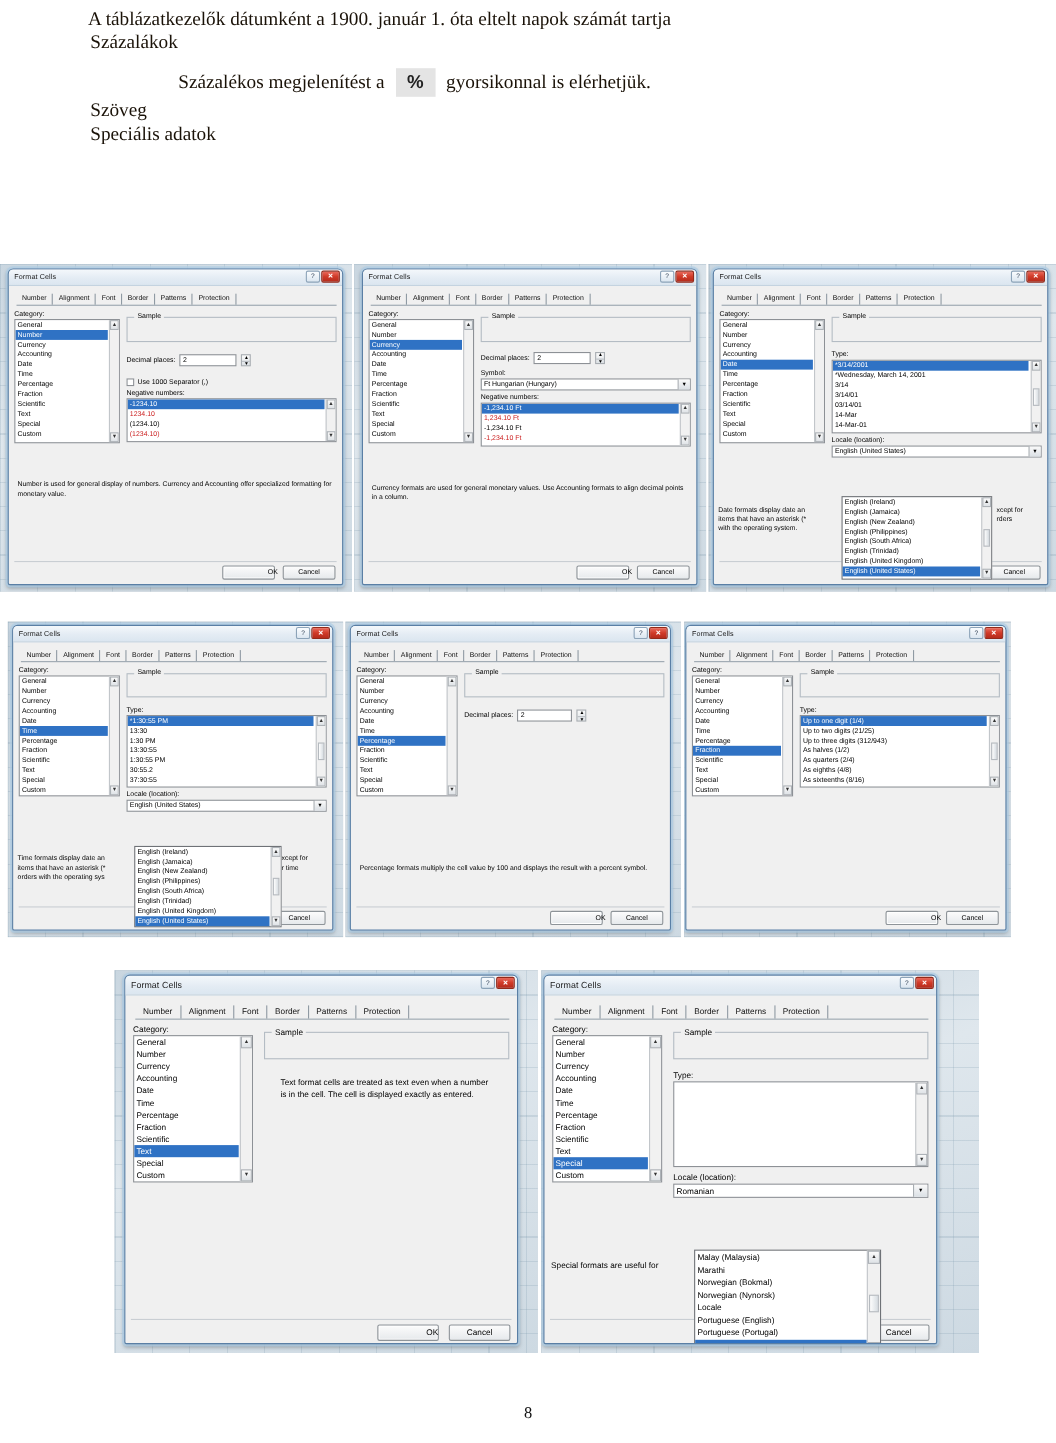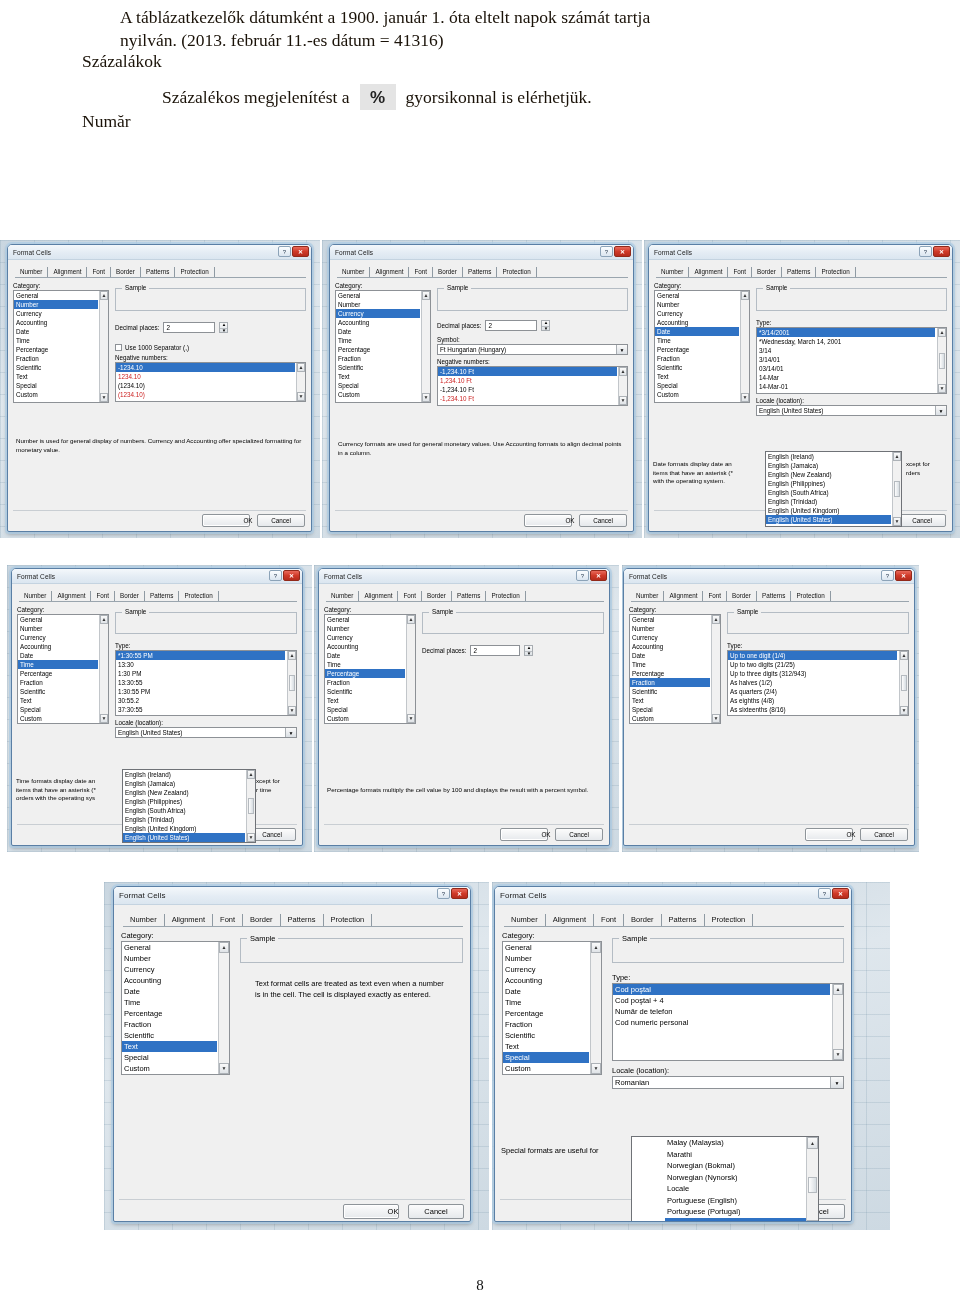--- a/index.html
+++ b/index.html
@@ -14,21 +14,21 @@
 
   
   .doc-text { position:absolute; left:0; top:0; width:960px; }
   .para {
     font-family:"Liberation Serif", serif;
     font-size:17.5px;
     color:#1a1208;
     line-height:1.30;
     white-space:nowrap;
   }
-  .indent { margin-left:120px; }
+  .indent { margin-left:80px; }
   .flush  { margin-left:82px; }
   .pct-line { display:flex; align-items:center; margin-left:162px; gap:10px; }
   .pct-icon {
     display:inline-flex; align-items:center; justify-content:center;
     width:36px; height:26px;
     background:#e4e4e4;
     font-family:"Liberation Sans", sans-serif;
     font-size:17px; font-weight:bold; color:#222;
     line-height:1;
   }
@@ -185,28 +185,28 @@
     text-align:center; font-family:"Liberation Serif", serif;
     font-size:15px; color:#111;
   }
 </style>
 </head>
 <body>
 
 <div class="doc-text">
   <div style="padding-top:6px;">
     <div class="para indent">A táblázatkezelők dátumként a 1900. január 1. óta eltelt napok számát tartja</div>
-    <div class="para indent">nyilván. (2013. február 11.-es dátum = 41316)</div>
     <div class="para flush" style="margin-top:-2px;">Százalákok</div>
     <div class="pct-line" style="margin-top:12px;">
       <span class="para">Százalékos megjelenítést a</span>
       <span class="pct-icon">%</span>
       <span class="para">gyorsikonnal is elérhetjük.</span>
     </div>
-    <div class="para flush">Număr</div>
+    <div class="para flush">Szöveg</div>
+    <div class="para flush">Speciális adatok</div>
   </div>
 </div>
 
 <div class="shot" style="left:0px; top:240px; width:320px; height:298px;">
   <div class="backdrop"></div>
   <div class="dlg" style="left:7px; top:4px; width:305px; height:288px;">
     <div class="titlebar">
       <span class="title-text">Format Cells</span>
       <div class="win-btns">
         <div class="wbtn">?</div>
@@ -854,26 +854,20 @@
             </div>
           </div>
         </div>
 
         <div style="flex:1; padding-top:7px;">
           <div class="group" style="height:25px;">
             <span class="gtitle" style="font-size:7.5px;">Sample</span>
           </div>
           <span class="lbl" style="font-size:7.5px; margin-top:10px;">Type:</span>
           <div class="listbox" style="height:78px;">
-            <div class="items" style="padding-right:13px;">
-              <div class="li sel" style="font-size:7.5px; line-height:11px;">Cod poştal</div>
-              <div class="li" style="font-size:7.5px; line-height:11px;">Cod poştal + 4</div>
-              <div class="li" style="font-size:7.5px; line-height:11px;">Număr de telefon</div>
-              <div class="li" style="font-size:7.5px; line-height:11px;">Cod numeric personal</div>
-            </div>
             <div class="vscroll" style="width:11px;">
               <div class="arrowbtn" style="height:11px;">▲</div>
               <div class="arrowbtn" style="height:11px;">▼</div>
             </div>
           </div>
           <span class="lbl" style="font-size:7.5px; margin-top:5px;">Locale (location):</span>
           <div class="combo" style="height:13px; font-size:7.5px;">
             <span>Romanian</span>
             <span class="arrow" style="width:13px;">▼</span>
           </div>
@@ -883,21 +877,21 @@
       <div class="desc" style="position:absolute; left:6px; top:242px; width:130px; font-size:7.5px;">
         <div>Special formats are useful for</div>
       </div>
 
       <div class="hsep" style="bottom:24px;"></div>
       <div class="btnbar" style="bottom:5px; gap:9px;">
         <div class="btn primary" style="width:56px; height:15px; font-size:7.5px;">OK</div>
         <div class="btn" style="width:56px; height:15px; font-size:7.5px;">Cancel</div>
       </div>
 
-      <div class="dropover" style="left:136px; top:231px; width:188px; height:97px;padding-left:33px;">
+      <div class="dropover" style="left:136px; top:231px; width:170px; height:97px;">
         <div style="padding-right:12px;">
           <div class="li" style="font-size:7.5px; line-height:11.5px;">Malay (Malaysia)</div>
           <div class="li" style="font-size:7.5px; line-height:11.5px;">Marathi</div>
           <div class="li" style="font-size:7.5px; line-height:11.5px;">Norwegian (Bokmal)</div>
           <div class="li" style="font-size:7.5px; line-height:11.5px;">Norwegian (Nynorsk)</div>
           <div class="li" style="font-size:7.5px; line-height:11.5px;">Locale</div>
           <div class="li" style="font-size:7.5px; line-height:11.5px;">Portuguese (English)</div>
           <div class="li" style="font-size:7.5px; line-height:11.5px;">Portuguese (Portugal)</div>
           <div class="li sel" style="font-size:7.5px; line-height:11.5px;">Romanian</div>
         </div>

